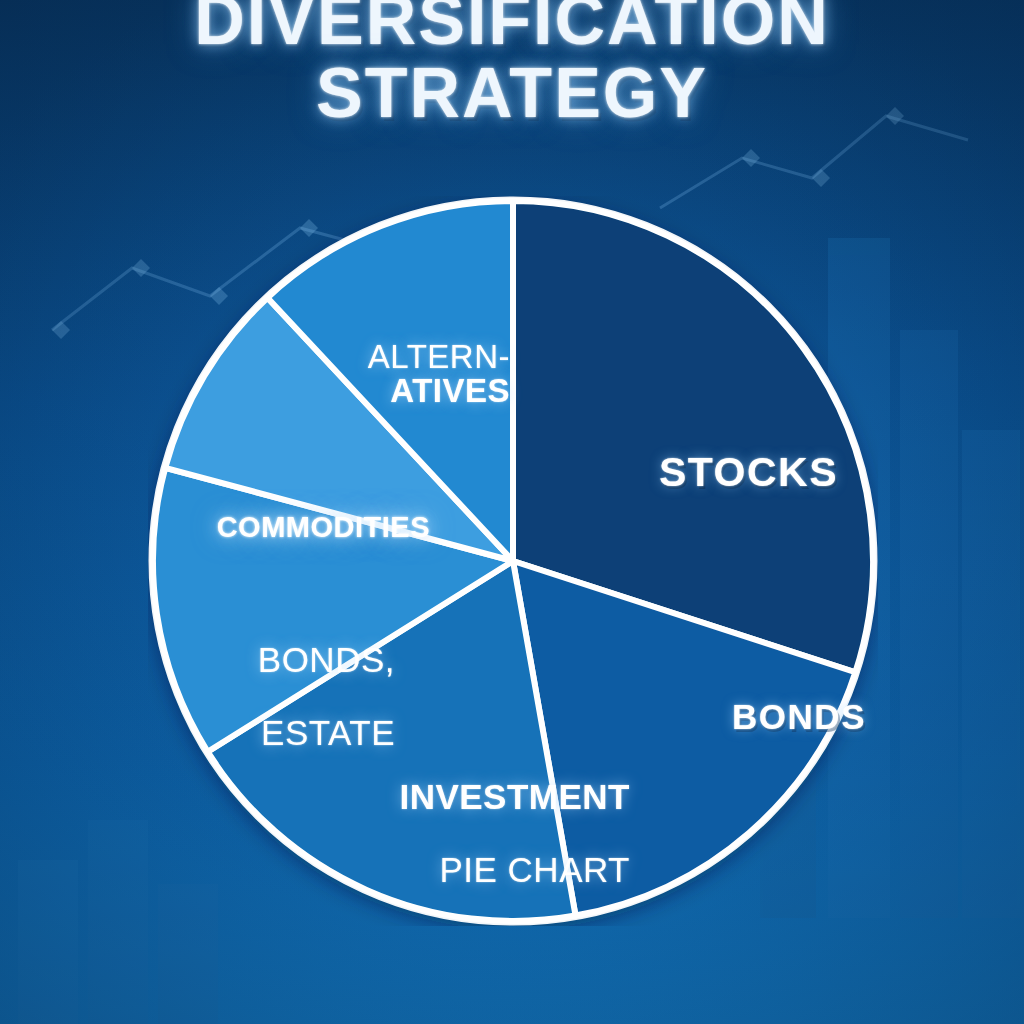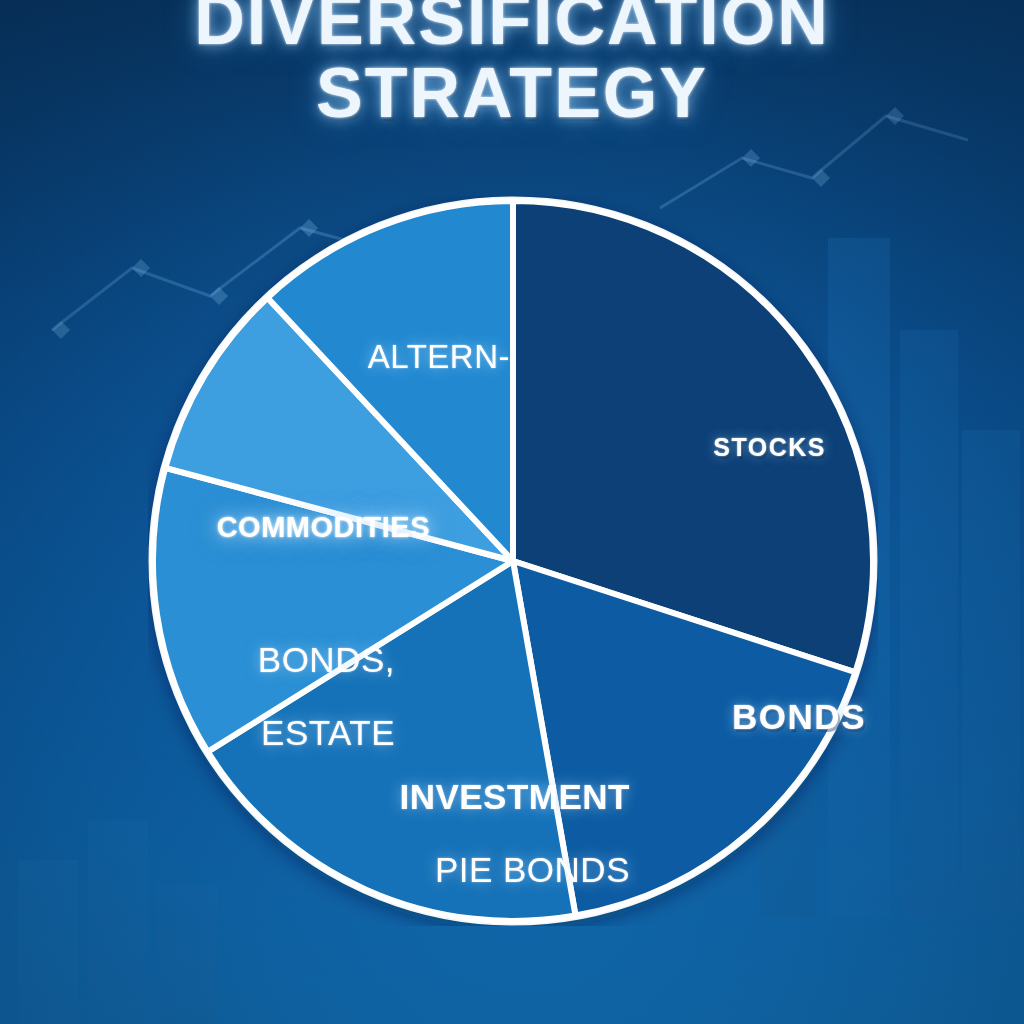--- a/index.html
+++ b/index.html
@@ -78,22 +78,22 @@
   .slice-label {
     position: absolute;
     z-index: 6;
     color: #ffffff;
     text-align: right;
     line-height: 1.05;
     pointer-events: none;
     white-space: pre-line;
   }
   .lbl-stocks {
-    left: 556px; top: 408px; width: 270px;
-    font-size: 25px; font-weight: 700; letter-spacing: 1.5px;
+    left: 568px; top: 408px; width: 270px;
+    font-size: 41px; font-weight: 700; letter-spacing: 1.5px;
     text-shadow: 0 0 2px rgba(255,255,255,0.7), 0 0 12px rgba(140,200,250,0.6), 2px 3px 0 rgba(5,30,60,0.45);
   }
   .lbl-bonds {
     left: 616px; top: 662px; width: 250px;
     font-size: 35px; font-weight: 700; letter-spacing: 1.5px;
     text-shadow: 0 0 2px rgba(255,255,255,0.7), 0 0 12px rgba(160,210,255,0.6), 2px 3px 0 rgba(5,35,70,0.4);
   }
   .lbl-center {
     left: 330px; top: 742px; width: 300px;
     font-size: 35px; font-weight: 400; letter-spacing: 0.5px;
@@ -178,29 +178,30 @@
   <div class="slice-label lbl-stocks">
     <span>STOCKS</span>
   </div>
 
   <div class="slice-label lbl-bonds">
     <span>BONDS</span>
   </div>
 
   <div class="slice-label lbl-center">
     <span class="em">INVESTMENT</span><br>
-    <span>PIE BONDS</span>
+    <span>PIE CHART</span>
   </div>
 
   <div class="slice-label lbl-realestate">
     <span>BONDS,</span><br>
     <span>ESTATE</span>
   </div>
 
   <div class="slice-label lbl-commodities">
     <span>COMMODITIES</span>
   </div>
 
   <div class="slice-label lbl-alternatives">
     <span>ALTERN-</span>
+    <span class="l2">ATIVES</span>
   </div>
 
 </div>
 
 </body></html>

